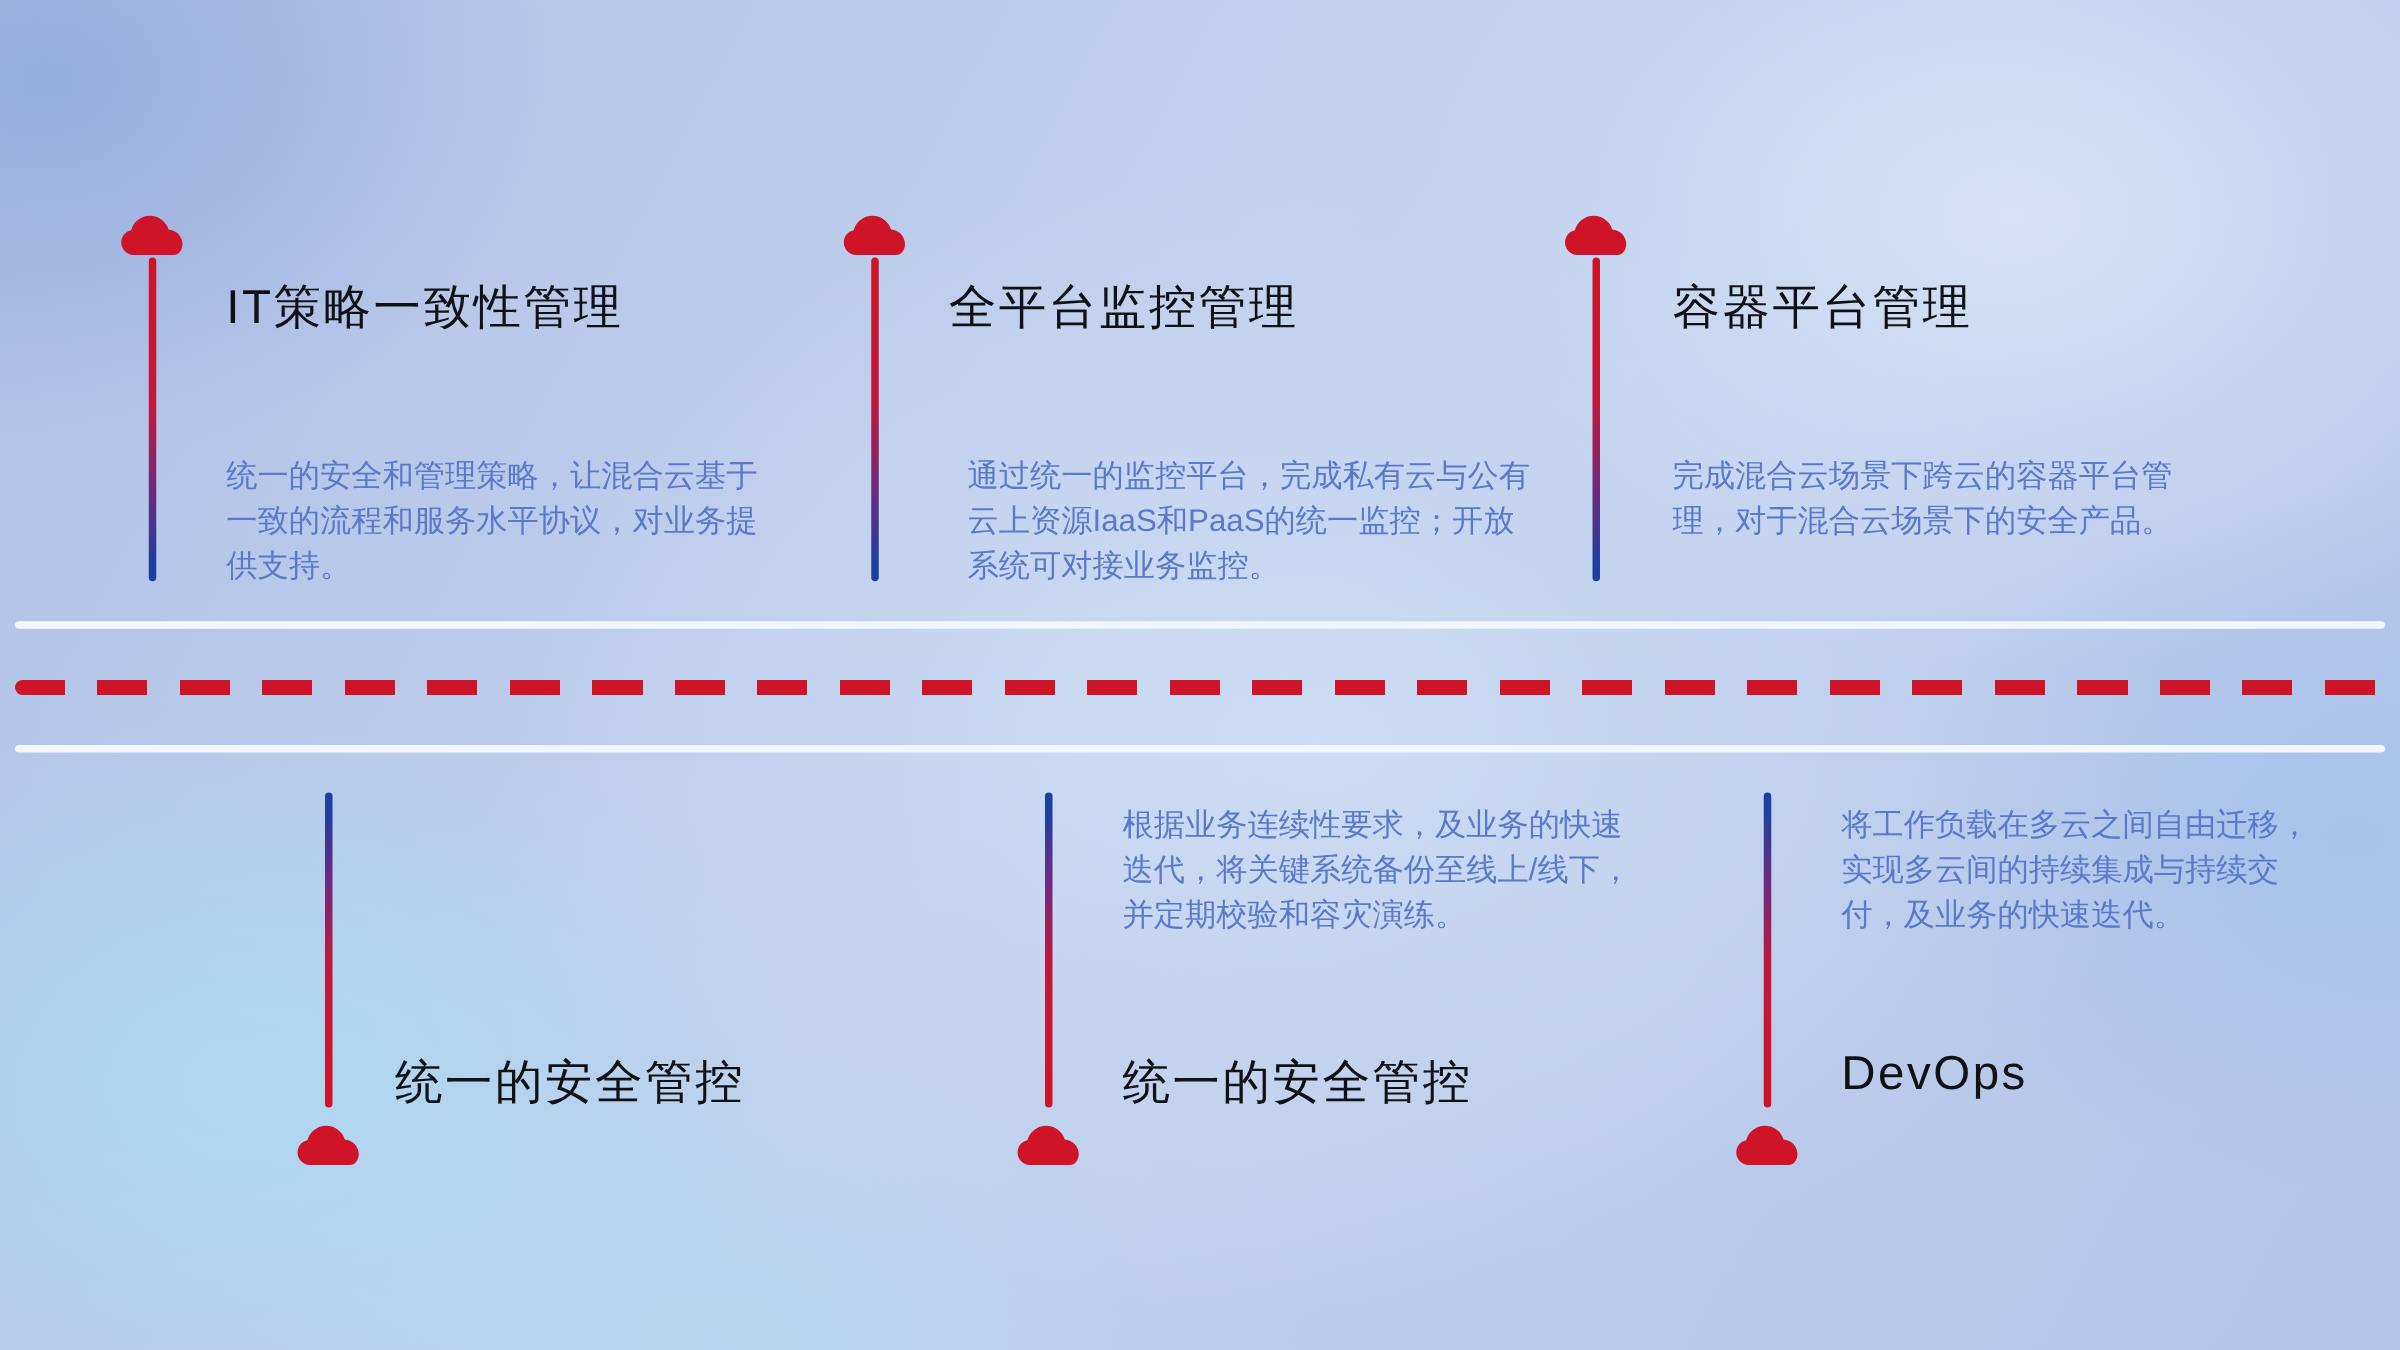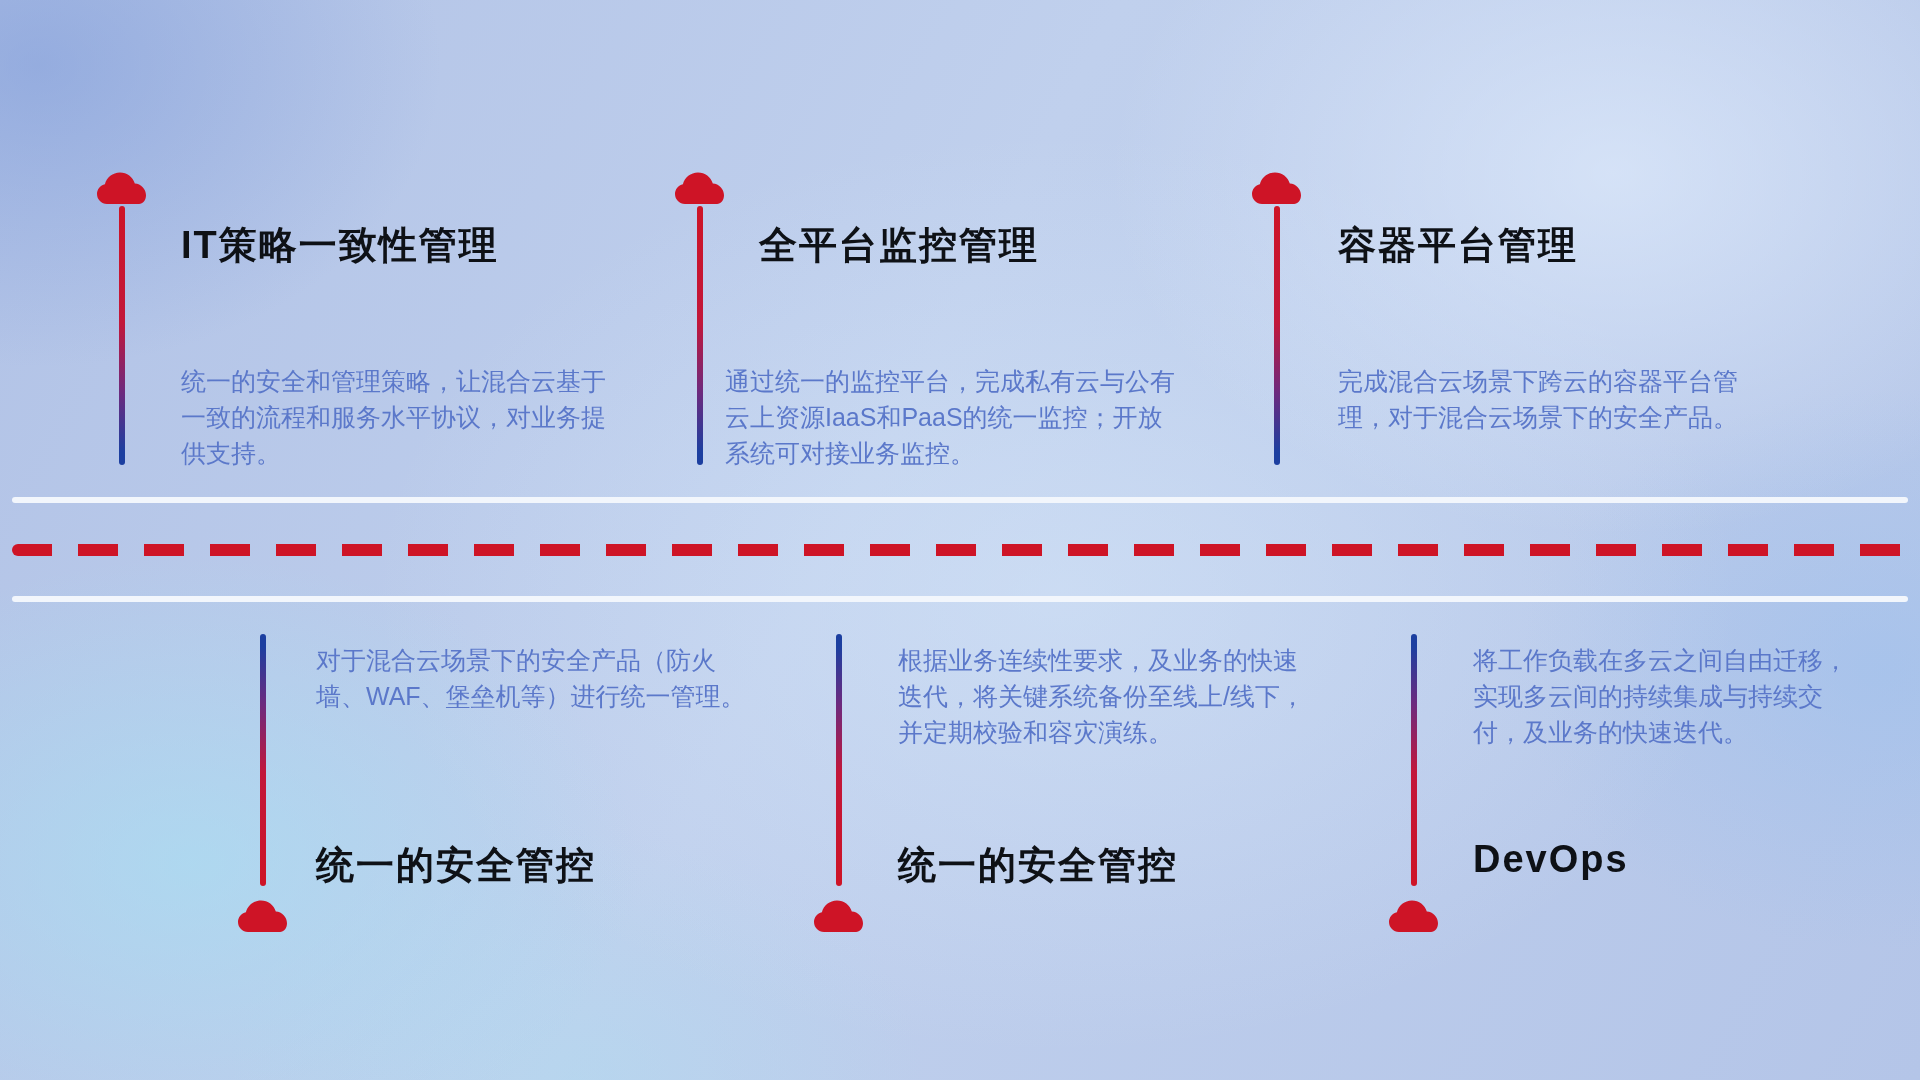--- a/index.html
+++ b/index.html
@@ -42,21 +42,21 @@
     background:linear-gradient(0deg,
       var(--accent-red) 0%, #c2173a 45%, #6d2a7e 72%, var(--line-blue) 95%);
   }
 
   
   .cloud { position:absolute; width:54px; height:36px; }
   .cloud svg { display:block; width:100%; height:100%; fill:var(--accent-red); }
 
   
   .title {
-    position:absolute; font-size:38px; font-weight:700;
+    position:absolute; font-size:38px; font-weight:400;
     color:var(--title-dark); letter-spacing:2px; white-space:nowrap;
   }
   .desc {
     position:absolute; font-size:25px; line-height:36px;
     color:var(--desc-blue);
   }
 </style>
 </head>
 <body>
 
@@ -83,38 +83,37 @@
   <div class="title" style="left:181px;top:220px">IT策略一致性管理</div>
   <div class="desc" style="left:181px;top:363px;width:432px">统一的安全和管理策略，让混合云基于一致的流程和服务水平协议，对业务提供支持。</div>
 
   <div class="cloud" style="left:673px;top:170px">
     <svg>
         <use href="#cloud-shape"></use>
       </svg>
   </div>
   <div class="connector connector-down" style="left:697px;top:206px;height:259px"></div>
   <div class="title" style="left:759px;top:220px">全平台监控管理</div>
-  <div class="desc" style="left:725px;top:363px;width:455px">通过统一的监控平台，完成私有云与公有云上资源IaaS和PaaS的统一监控；开放系统可对接业务监控。</div>
+  <div class="desc" style="left:774px;top:363px;width:455px">通过统一的监控平台，完成私有云与公有云上资源IaaS和PaaS的统一监控；开放系统可对接业务监控。</div>
 
   <div class="cloud" style="left:1250px;top:170px">
     <svg>
         <use href="#cloud-shape"></use>
       </svg>
   </div>
   <div class="connector connector-down" style="left:1274px;top:206px;height:259px"></div>
   <div class="title" style="left:1338px;top:220px">容器平台管理</div>
   <div class="desc" style="left:1338px;top:363px;width:432px">完成混合云场景下跨云的容器平台管理，对于混合云场景下的安全产品。</div>
 
   <div class="connector connector-up" style="left:260px;top:634px;height:252px"></div>
   <div class="cloud" style="left:236px;top:898px">
     <svg>
         <use href="#cloud-shape"></use>
       </svg>
   </div>
-  <div class="desc" style="left:316px;top:642px;width:432px">对于混合云场景下的安全产品（防火墙、WAF、堡垒机等）进行统一管理。</div>
   <div class="title" style="left:316px;top:840px">统一的安全管控</div>
 
   <div class="connector connector-up" style="left:836px;top:634px;height:252px"></div>
   <div class="cloud" style="left:812px;top:898px">
     <svg>
         <use href="#cloud-shape"></use>
       </svg>
   </div>
   <div class="desc" style="left:898px;top:642px;width:410px">根据业务连续性要求，及业务的快速迭代，将关键系统备份至线上/线下，并定期校验和容灾演练。</div>
   <div class="title" style="left:898px;top:840px">统一的安全管控</div>

